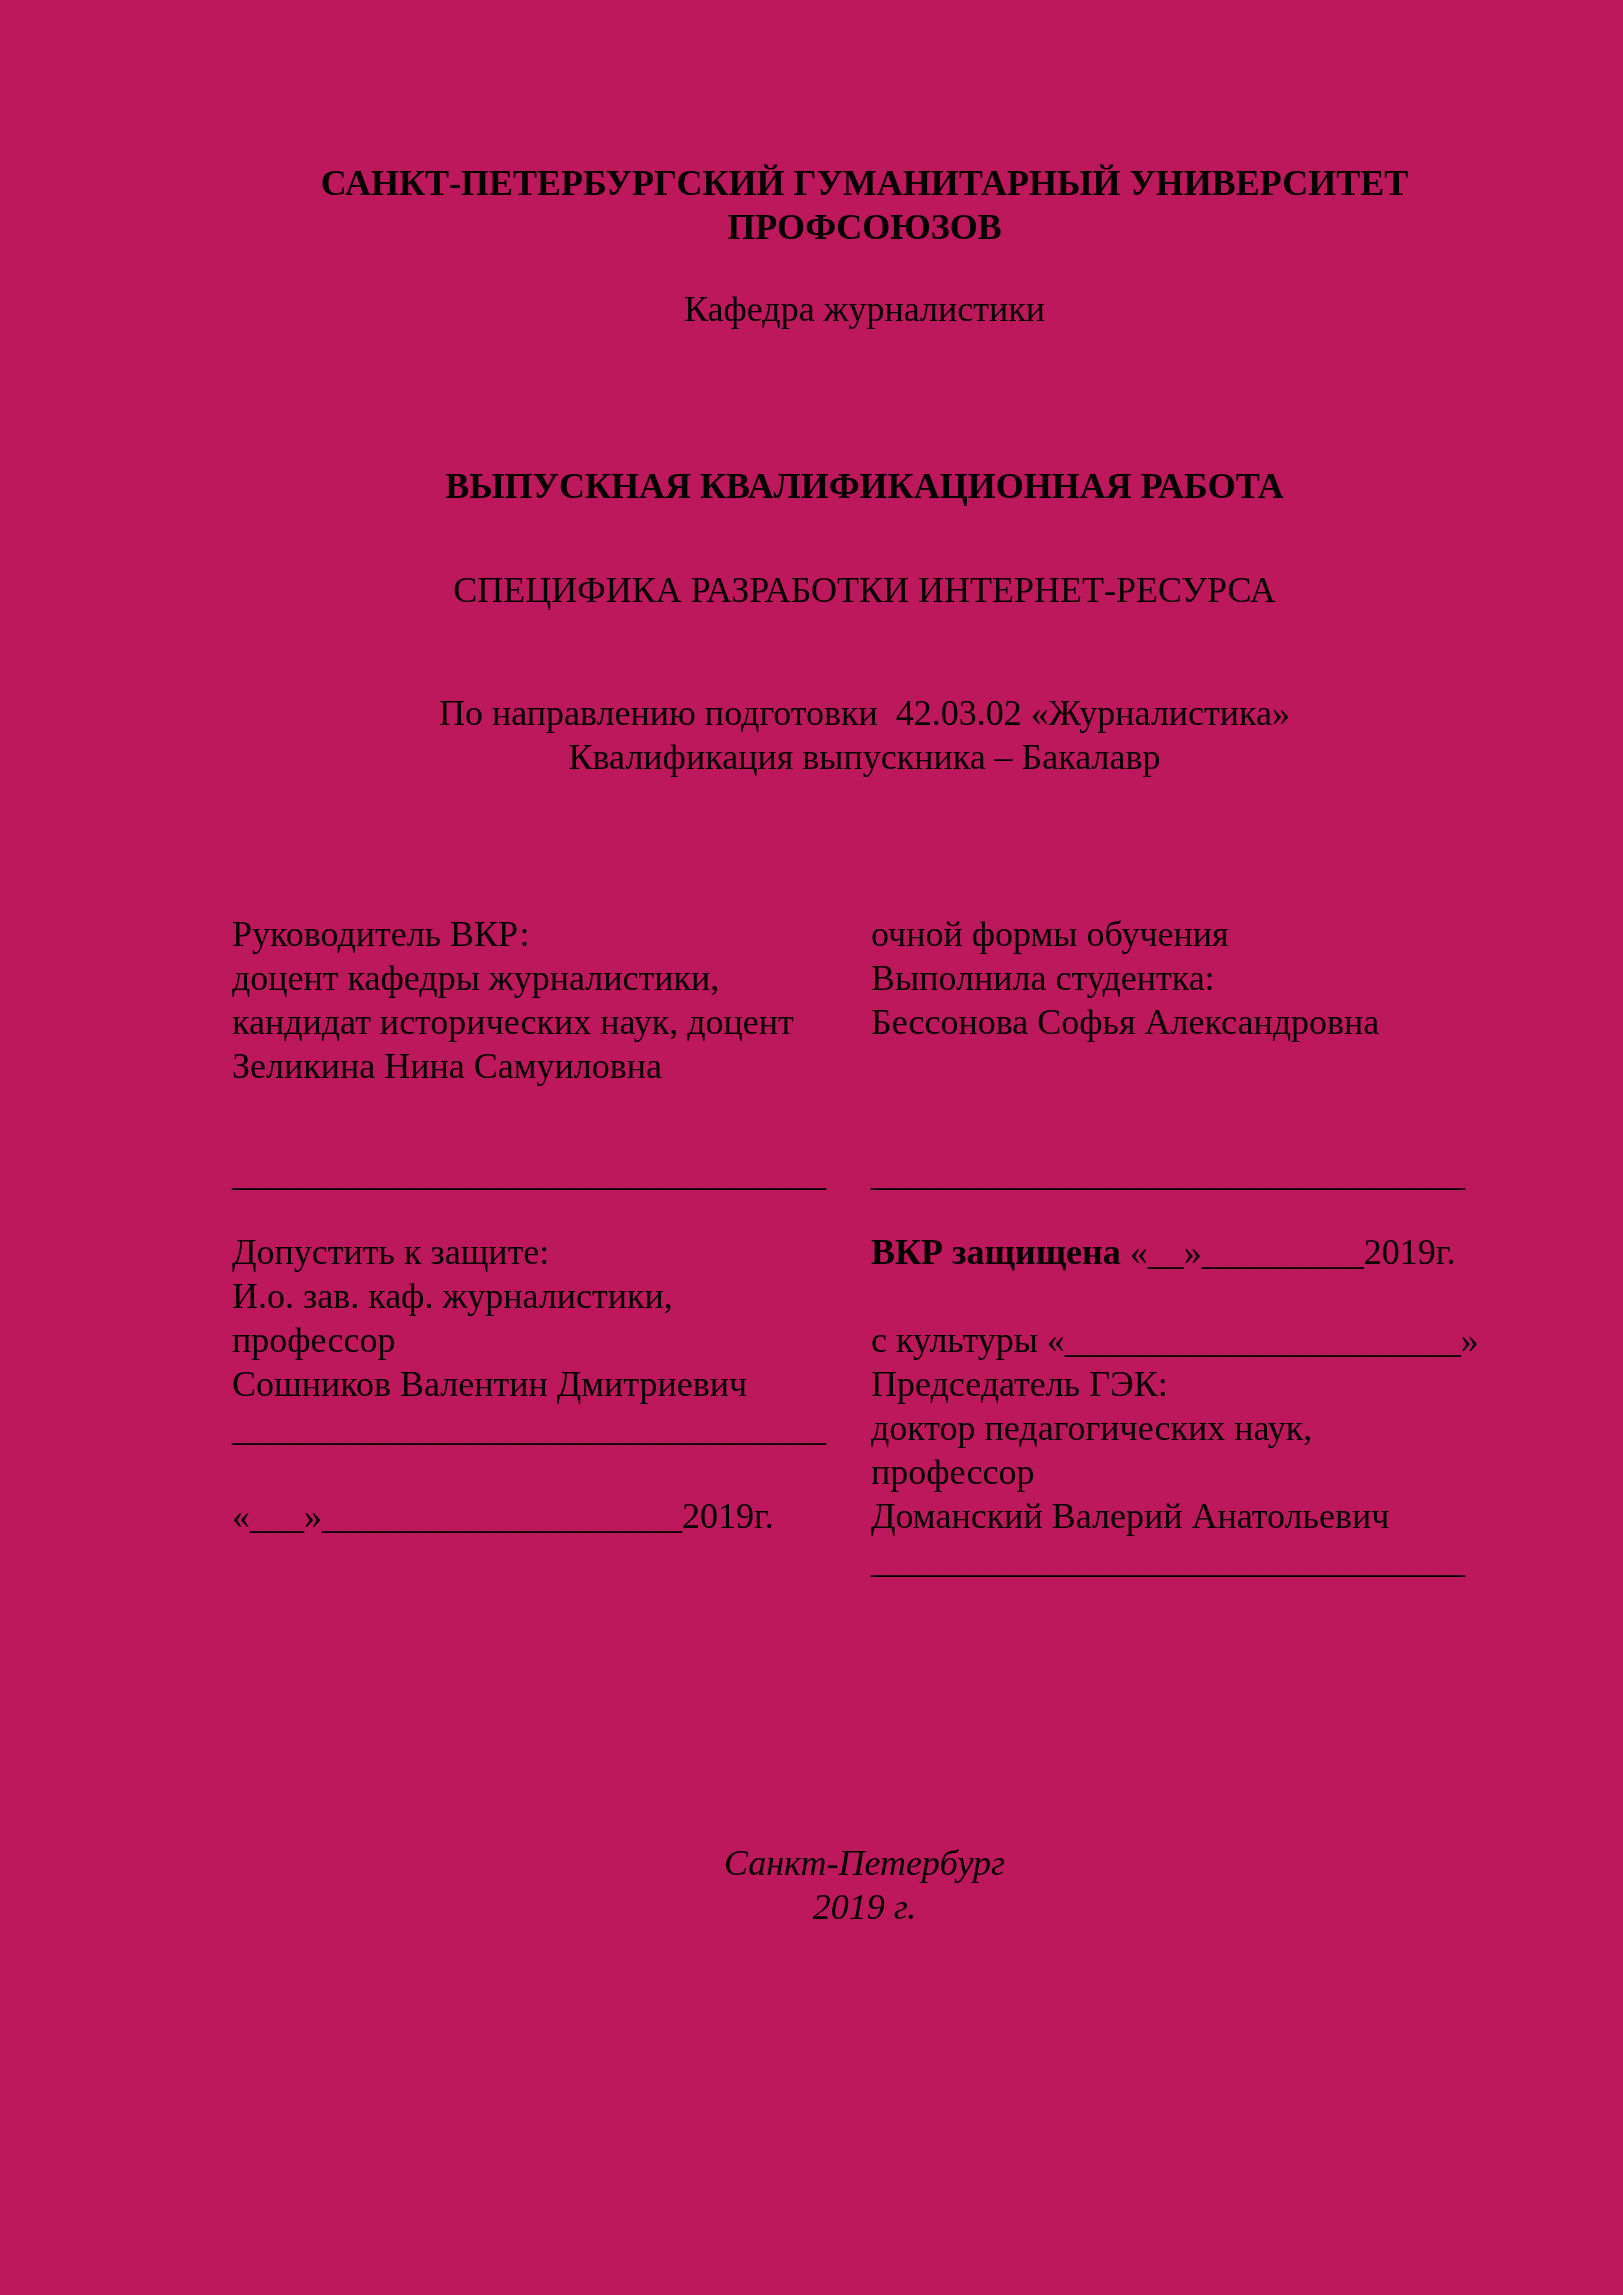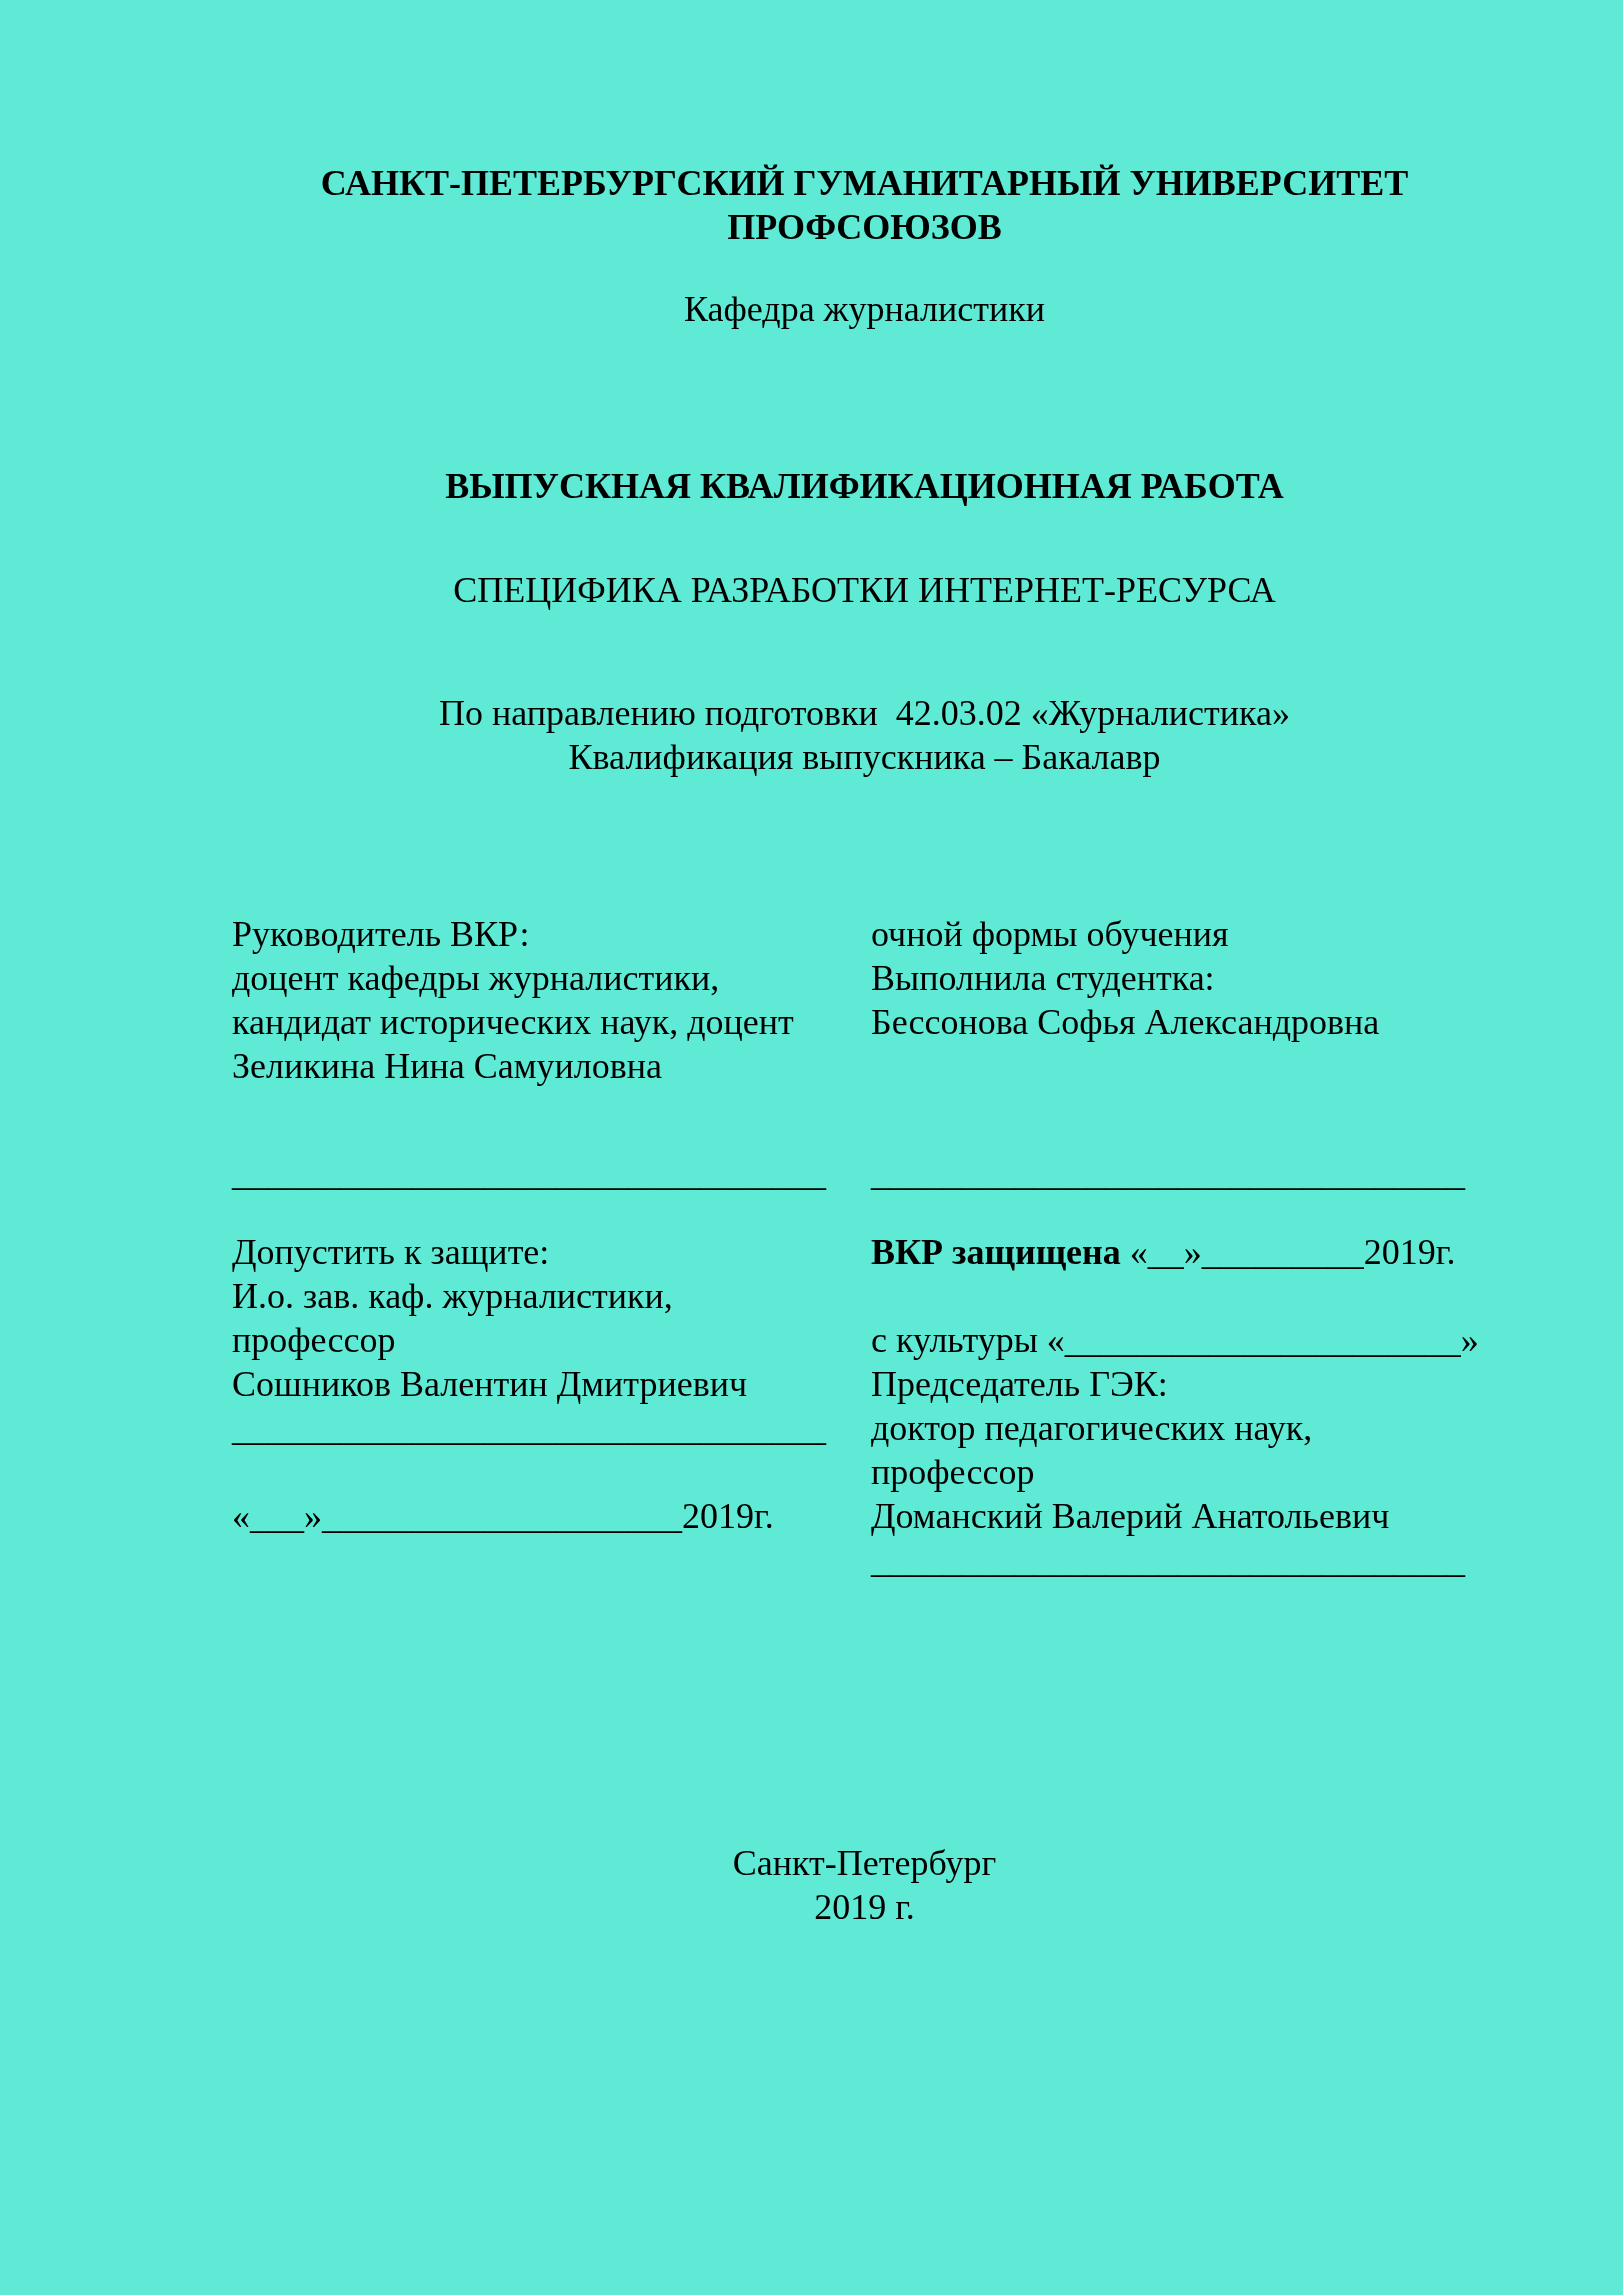--- a/index.html
+++ b/index.html
@@ -5,21 +5,21 @@
   html, body {
     margin: 0;
     padding: 0;
     background: #ffffff;
   }
   .page {
     position: relative;
     width: 1623px;
     height: 2295px;
     box-sizing: border-box;
-    background: #5eead4;
+    background: #be185d;
     color: #000000;
     font-family: "Liberation Serif", "DejaVu Serif", serif;
     font-size: 36px;
     line-height: 44px;
     padding: 161px 126px 0 232px;
     overflow: hidden;
   }
   .center { text-align: center; }
   .bold { font-weight: bold; }
   .line { white-space: pre-wrap; min-height: 44px; }
@@ -32,21 +32,21 @@
   .columns {
     display: grid;
     grid-template-columns: 604px 1fr;
     column-gap: 35px;
     align-items: start;
   }
   .block-a   { margin-top: 133px; }
   .sig-row   { margin-top: 63px; }
   .block-b   { margin-top: 35px; }
 
-  .footer-block { margin-top: 259px; }
+  .footer-block { margin-top: 259px; font-style: italic; }
 </style>
 </head>
 <body>
 
 <div class="page">
 
   <div class="center bold">
     <div class="line">САНКТ-ПЕТЕРБУРГСКИЙ ГУМАНИТАРНЫЙ УНИВЕРСИТЕТ</div>
     <div class="line">ПРОФСОЮЗОВ</div>
   </div>

